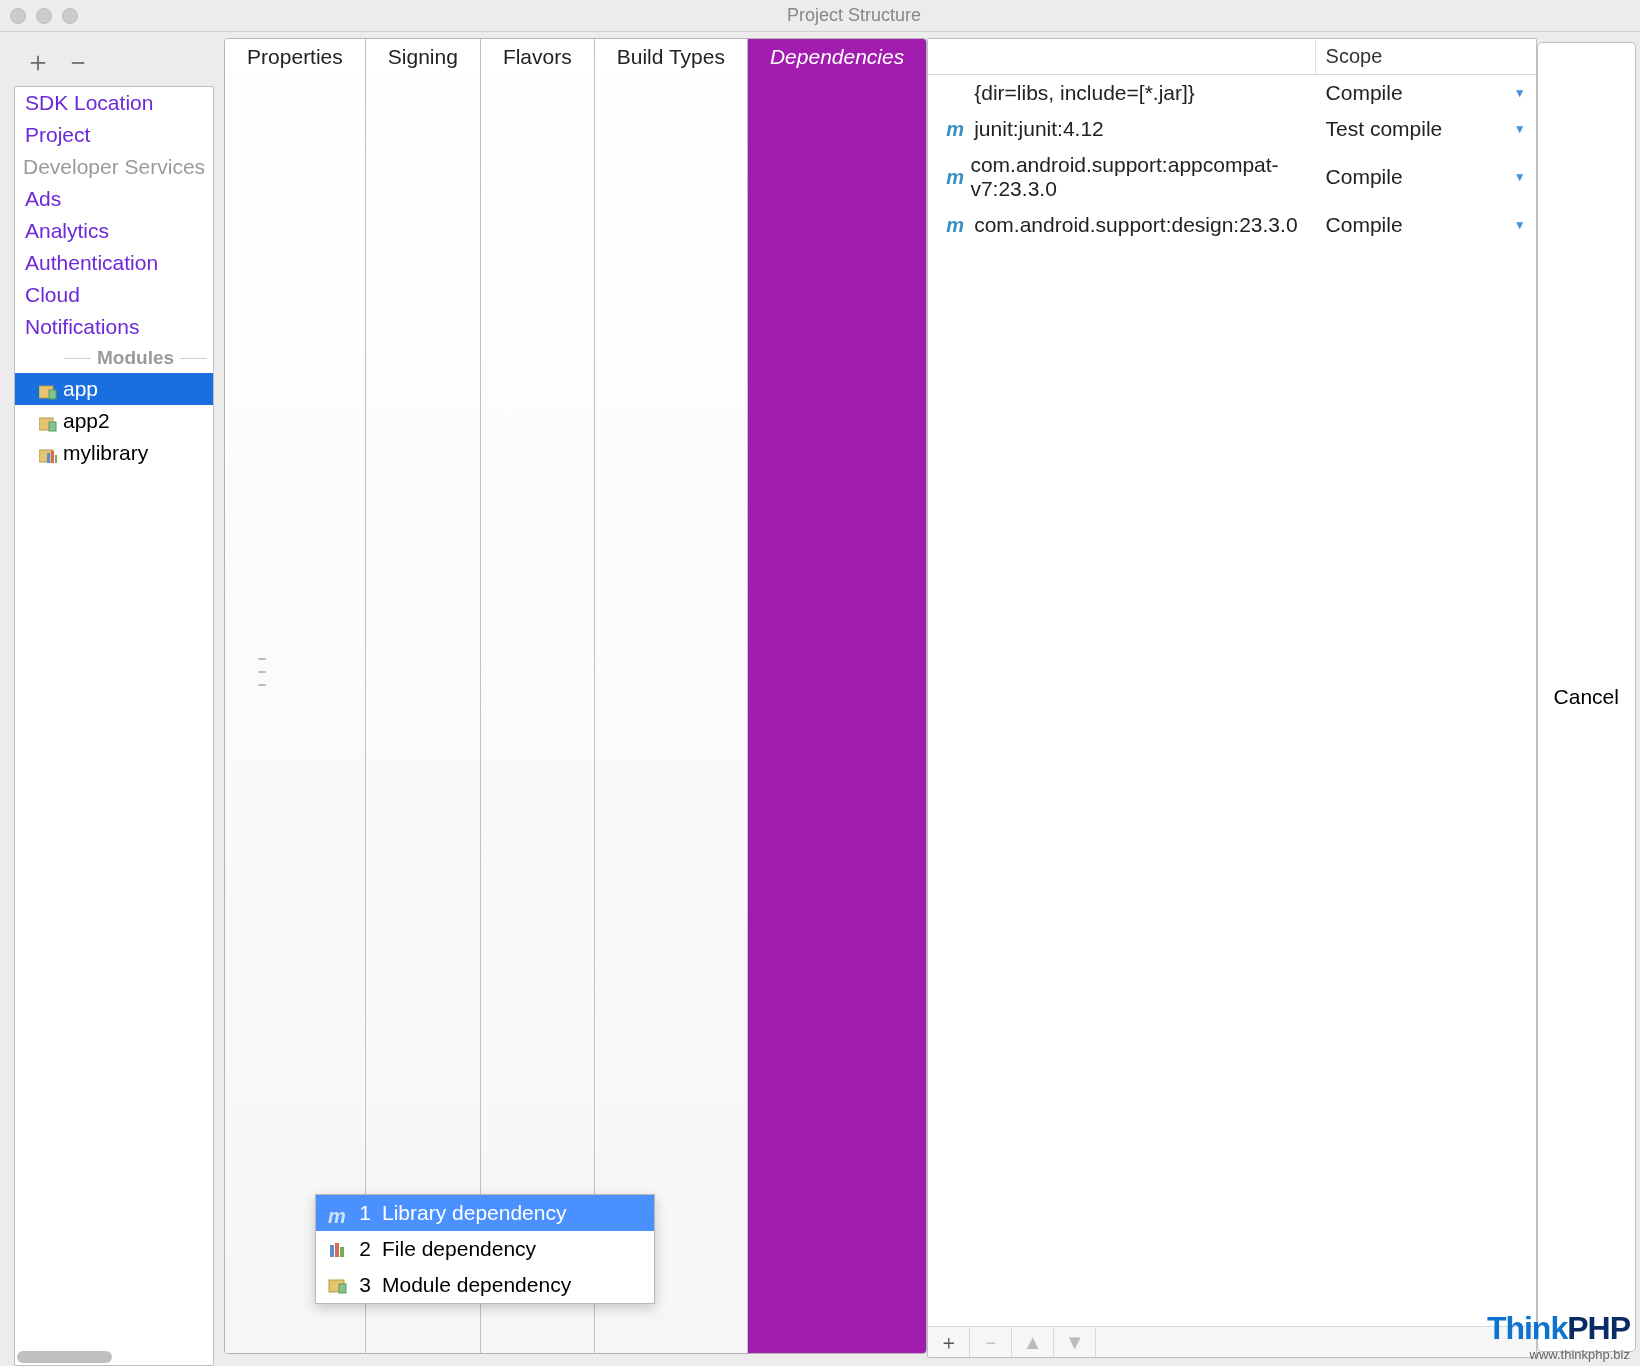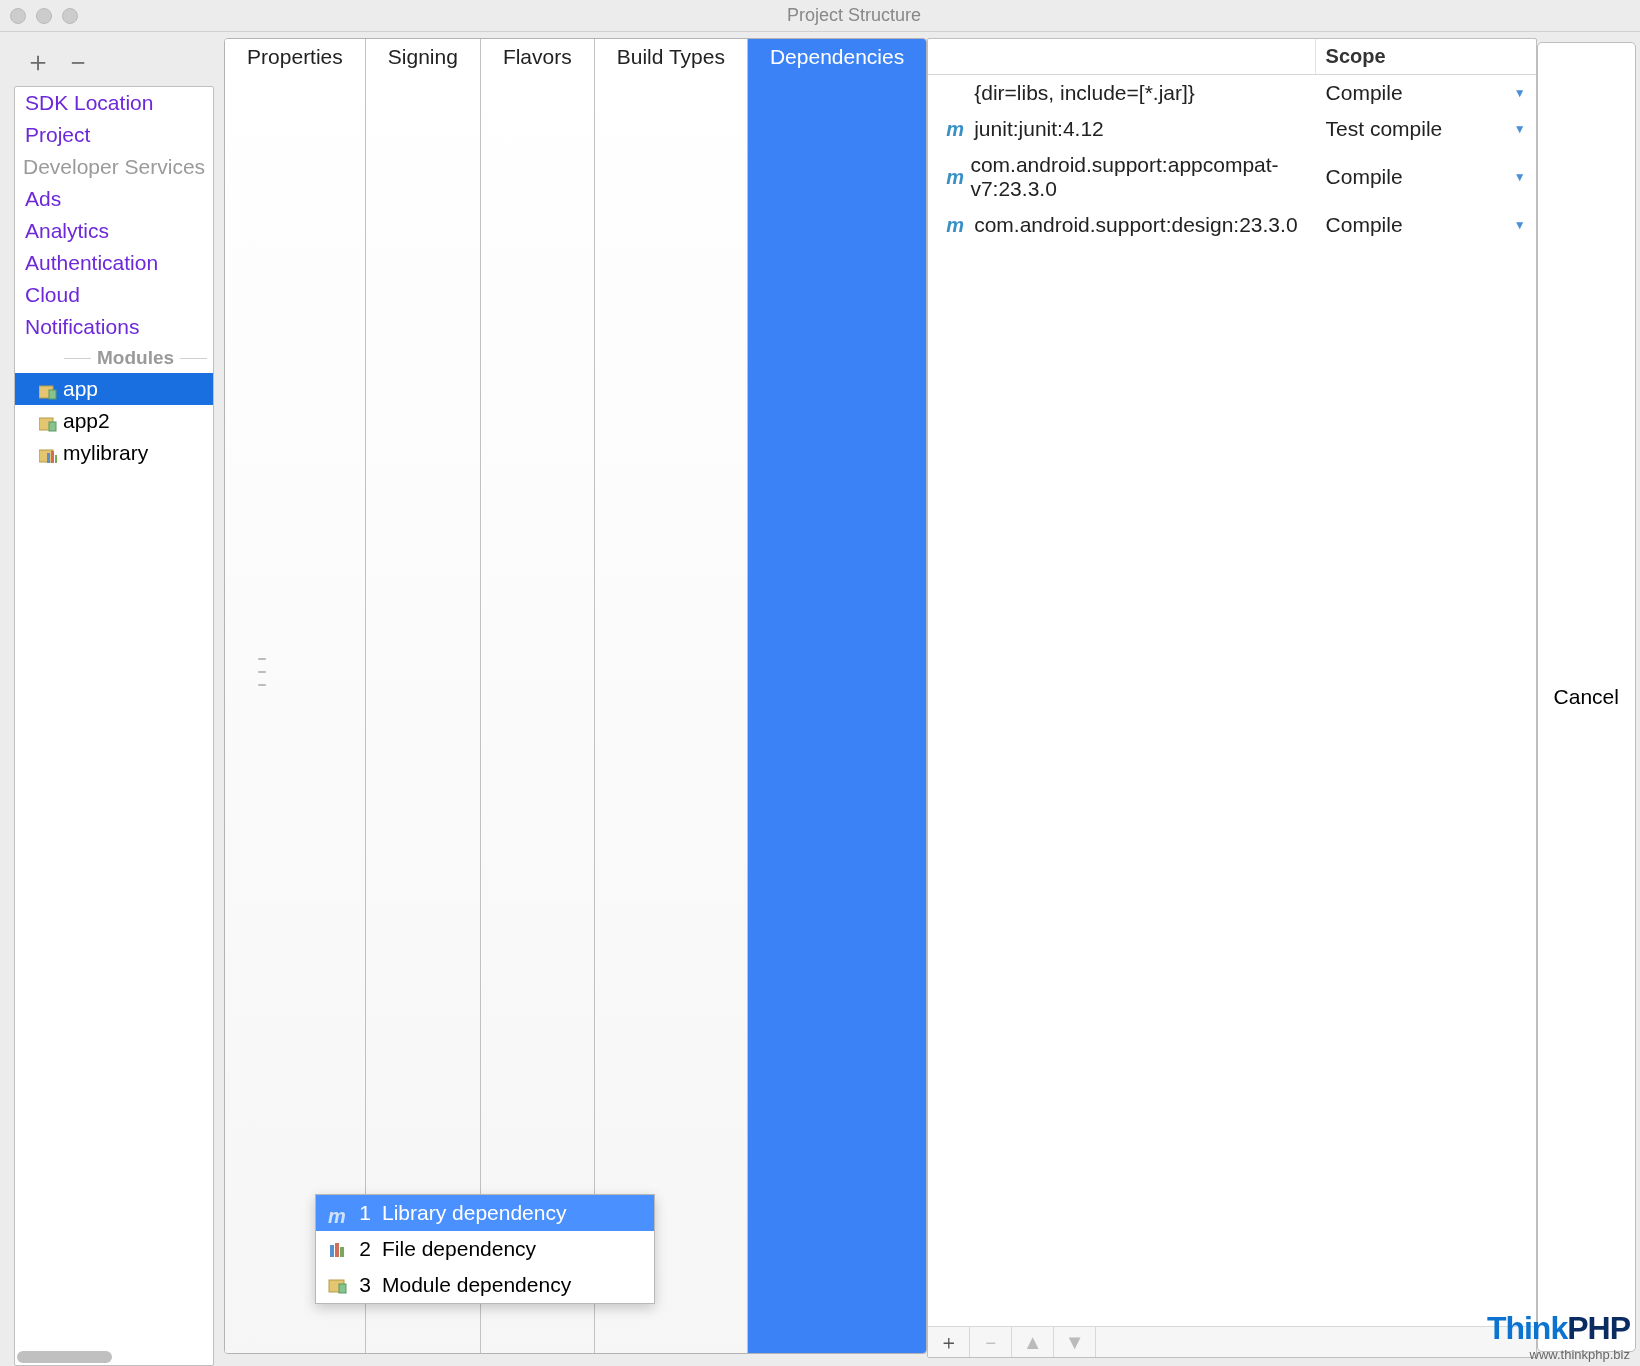--- a/index.html
+++ b/index.html
@@ -32,25 +32,25 @@
 .sidebar-scroll-thumb { position: absolute; bottom: 2px; left: 2px; height: 12px; width: 95px; background: #c0c0c0; border-radius: 6px; }
 
 
 .right-col { flex: 1; display: flex; flex-direction: row; padding: 0 16px 8px 10px; }
 
 
 .tabs { display: flex; justify-content: center; padding: 6px 0 4px 0; }
 .tab-group { display: flex; border: 1px solid #b3b3b3; border-radius: 4px; overflow: hidden; background: #fff; }
 .tab { padding: 6px 22px; font-size: 21px; border-right: 1px solid #c1c1c1; cursor: pointer; white-space: nowrap; color: #222; background: linear-gradient(#ffffff,#f6f6f6); }
 .tab:last-child { border-right: none; }
-.tab.active { background: #3b82f6; color: #fff; }
+.tab.active { background: #a21caf; color: #fff; font-style: italic; }
 
 
 .dep-panel { flex: 1; background: #fff; border: 1px solid #bfbfbf; border-radius: 2px; display: flex; flex-direction: column; margin-top: 6px; }
-.dep-header { display: flex; border-bottom: 1px solid #d8d8d8; font-weight: bold; }
+.dep-header { display: flex; border-bottom: 1px solid #d8d8d8; }
 .dep-header .col-name { flex: 1; padding: 6px 10px; font-size: 20px; color: #333; border-right: 1px solid #e4e4e4; }
 .dep-header .col-scope { width: 220px; padding: 6px 10px; font-size: 20px; color: #333; }
 .dep-row { display: flex; align-items: center; }
 .dep-row .col-name { flex: 1; padding: 6px 18px; font-size: 21px; color: #222; display: flex; align-items: center; gap: 6px; }
 .dep-row .col-scope { width: 220px; padding: 4px 10px; font-size: 21px; color: #222; display: flex; align-items: center; justify-content: space-between; }
 .m-icon { font-style: italic; font-weight: 700; color: #3a8fc6; font-size: 20px; width: 22px; display: inline-block; }
 .scope-caret { color: #4a90d9; font-size: 12px; }
 
 
 .dep-footer { border-top: 1px solid #d8d8d8; background: #f6f6f6; display: flex; }

